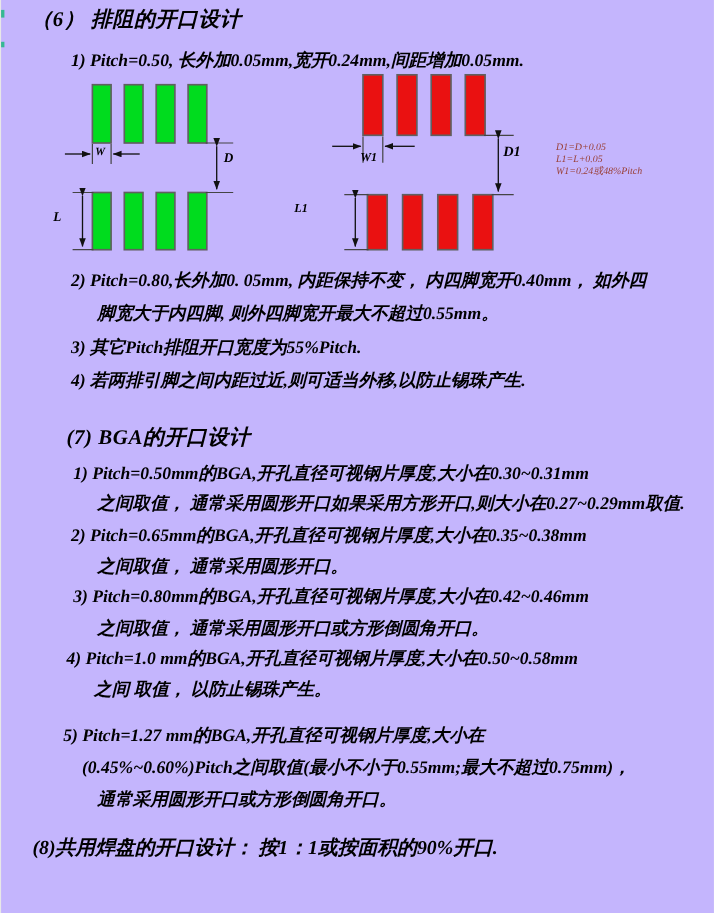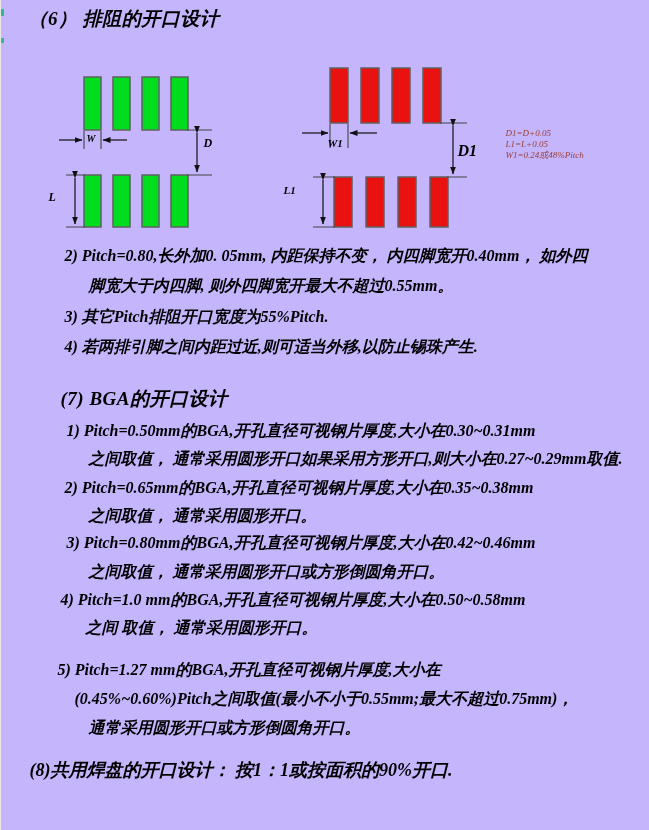--- a/index.html
+++ b/index.html
@@ -26,20 +26,21 @@
 </style>
 </head>
 <body>
 
 <div id="page">
 
   <div class="edgemark" style="top:9px;width:3px;height:7px;"></div>
   <div class="edgemark" style="top:38px;width:3px;height:5px;"></div>
 
   <div class="t title" style="left:28px;top:8px;">（6） 排阻的开口设计</div>
+  <div class="t item" style="left:64px;top:46px;">1) Pitch=0.50, 长外加0.05mm,宽开0.24mm,间距增加0.05mm.</div>
 
   <svg width="649" height="830" viewBox="0 0 649 830" aria-hidden="true">
     <defs>
       <marker id="ah" markerWidth="9" markerHeight="8" refX="7.5" refY="3" orient="auto" markerUnits="userSpaceOnUse">
         <path d="M0,0 L8,3 L0,6 Z" fill="#111"></path>
       </marker>
     </defs>
 
     <rect class="pad-g" x="83" y="77" width="17" height="53"></rect>
     <rect class="pad-g" x="112" y="77" width="17" height="53"></rect>
@@ -79,40 +80,40 @@
     <line class="dim" x1="452" y1="126" x2="452" y2="174" marker-start="url(#ah)" marker-end="url(#ah)"></line>
 
     <path class="tick" d="M312,177 H334 M312,227 H334"></path>
     <line class="dim" x1="322" y1="180" x2="322" y2="224" marker-start="url(#ah)" marker-end="url(#ah)"></line>
   </svg>
 
   <div class="dimlabel" style="left:86px;top:133px;font-size:10px;">W</div>
   <div class="dimlabel" style="left:203px;top:136px;font-size:12px;">D</div>
   <div class="dimlabel" style="left:48px;top:190px;font-size:12px;">L</div>
   <div class="dimlabel" style="left:327px;top:137px;font-size:11px;">W1</div>
-  <div class="dimlabel" style="left:457px;top:142px;font-size:16px;">D1</div>
-  <div class="dimlabel" style="left:283px;top:184px;font-size:11px;">L1</div>
+  <div class="dimlabel" style="left:457px;top:130px;font-size:13px;">D1</div>
+  <div class="dimlabel" style="left:267px;top:184px;font-size:11px;">L1</div>
 
   <div class="note" style="left:505px;top:128px;">D1=D+0.05</div>
   <div class="note" style="left:505px;top:139px;">L1=L+0.05</div>
   <div class="note" style="left:505px;top:150px;">W1=0.24或48%Pitch</div>
 
   <div class="t item" style="left:64px;top:246px;">2) Pitch=0.80,长外加0. 05mm, 内距保持不变， 内四脚宽开0.40mm， 如外四</div>
   <div class="t item" style="left:88px;top:276px;">脚宽大于内四脚, 则外四脚宽开最大不超过0.55mm。</div>
   <div class="t item" style="left:64px;top:307px;text-align:right;">3) 其它Pitch排阻开口宽度为55%Pitch.</div>
   <div class="t item" style="left:64px;top:337px;text-align:center;">4) 若两排引脚之间内距过近,则可适当外移,以防止锡珠产生.</div>
 
   <div class="t title" style="left:32px;top:388px;margin-left:28px;">(7) BGA的开口设计</div>
   <div class="t item" style="left:66px;top:421px;">1) Pitch=0.50mm的BGA,开孔直径可视钢片厚度,大小在0.30~0.31mm</div>
   <div class="t item" style="left:88px;top:449px;">之间取值， 通常采用圆形开口如果采用方形开口,则大小在0.27~0.29mm取值.</div>
   <div class="t item" style="left:64px;top:478px;">2) Pitch=0.65mm的BGA,开孔直径可视钢片厚度,大小在0.35~0.38mm</div>
   <div class="t item" style="left:88px;top:506px;">之间取值， 通常采用圆形开口。</div>
   <div class="t item" style="left:66px;top:533px;">3) Pitch=0.80mm的BGA,开孔直径可视钢片厚度,大小在0.42~0.46mm</div>
   <div class="t item" style="left:88px;top:562px;">之间取值， 通常采用圆形开口或方形倒圆角开口。</div>
   <div class="t item" style="left:60px;top:590px;">4) Pitch=1.0 mm的BGA,开孔直径可视钢片厚度,大小在0.50~0.58mm</div>
-  <div class="t item" style="left:85px;top:618px;">之间 取值， 通常采用圆形开口。</div>
+  <div class="t item" style="left:85px;top:618px;">之间 取值， 以防止锡珠产生。</div>
   <div class="t item" style="left:57px;top:660px;">5) Pitch=1.27 mm的BGA,开孔直径可视钢片厚度,大小在</div>
   <div class="t item" style="left:74px;top:689px;">(0.45%~0.60%)Pitch之间取值(最小不小于0.55mm;最大不超过0.75mm)，</div>
   <div class="t item" style="left:88px;top:718px;">通常采用圆形开口或方形倒圆角开口。</div>
 
   <div class="t" style="left:29px;top:760px;font-size:18px;">(8)共用焊盘的开口设计： 按1：1或按面积的90%开口.</div>
 
 </div>
 
 </body></html>

